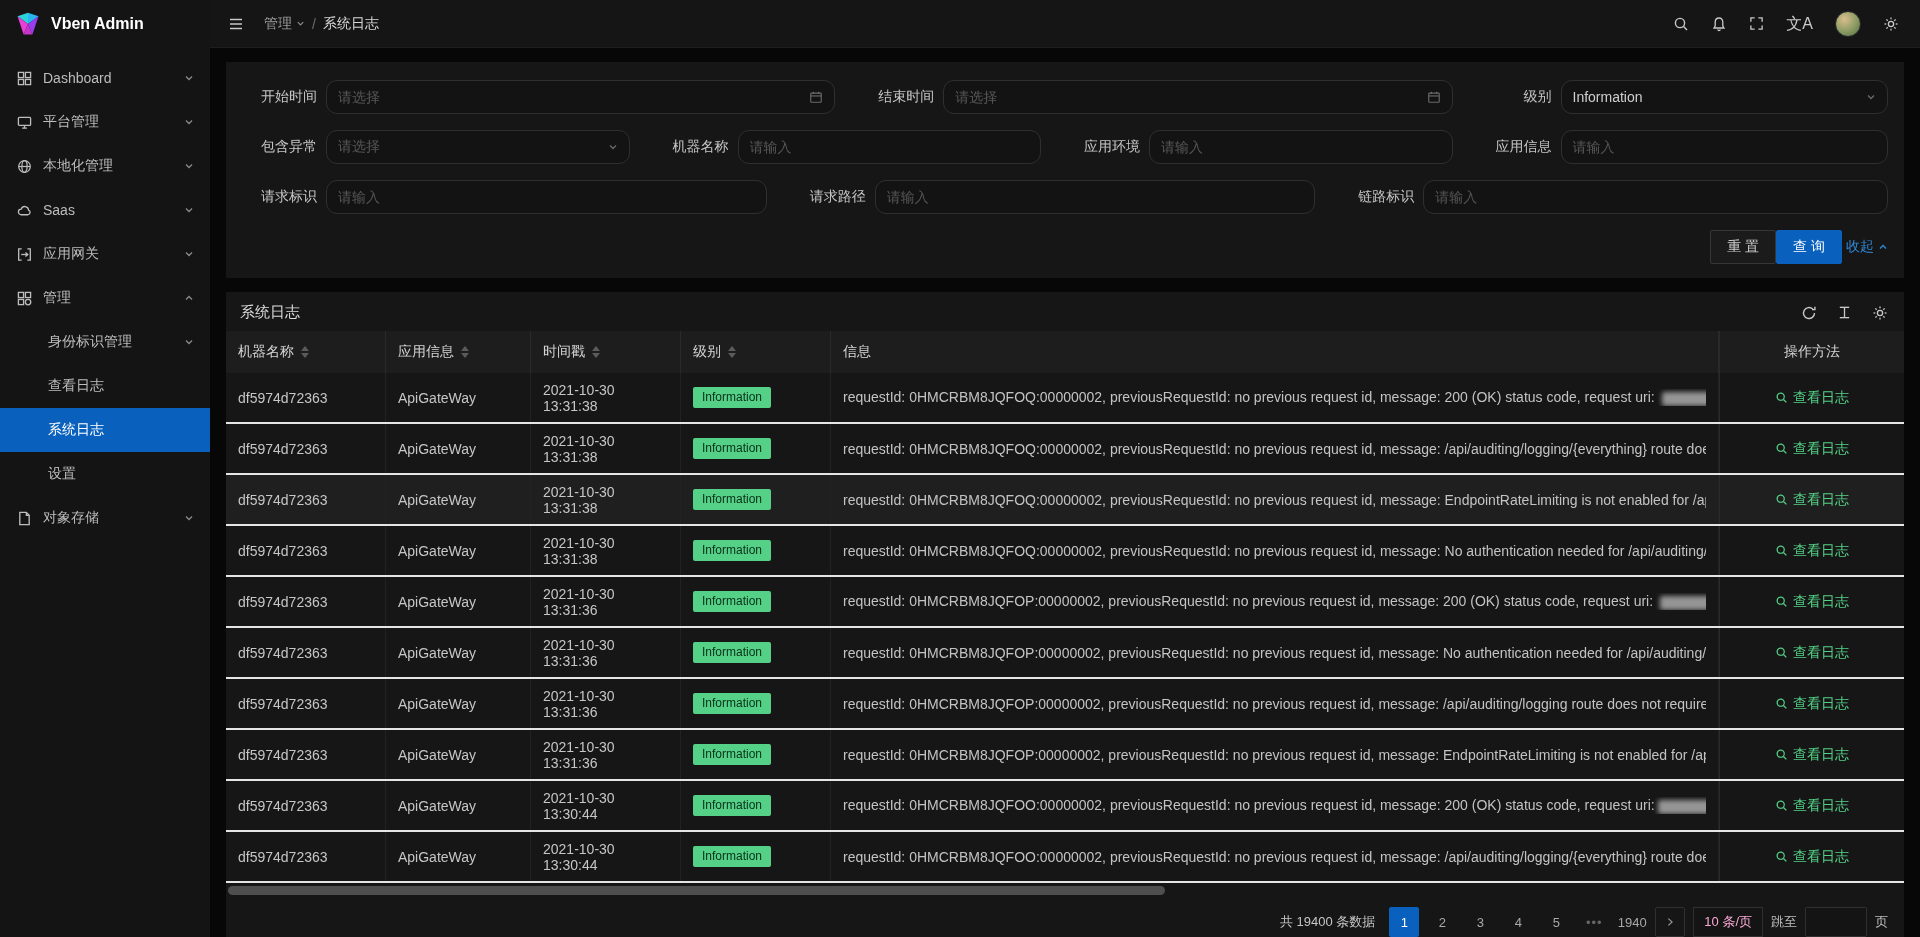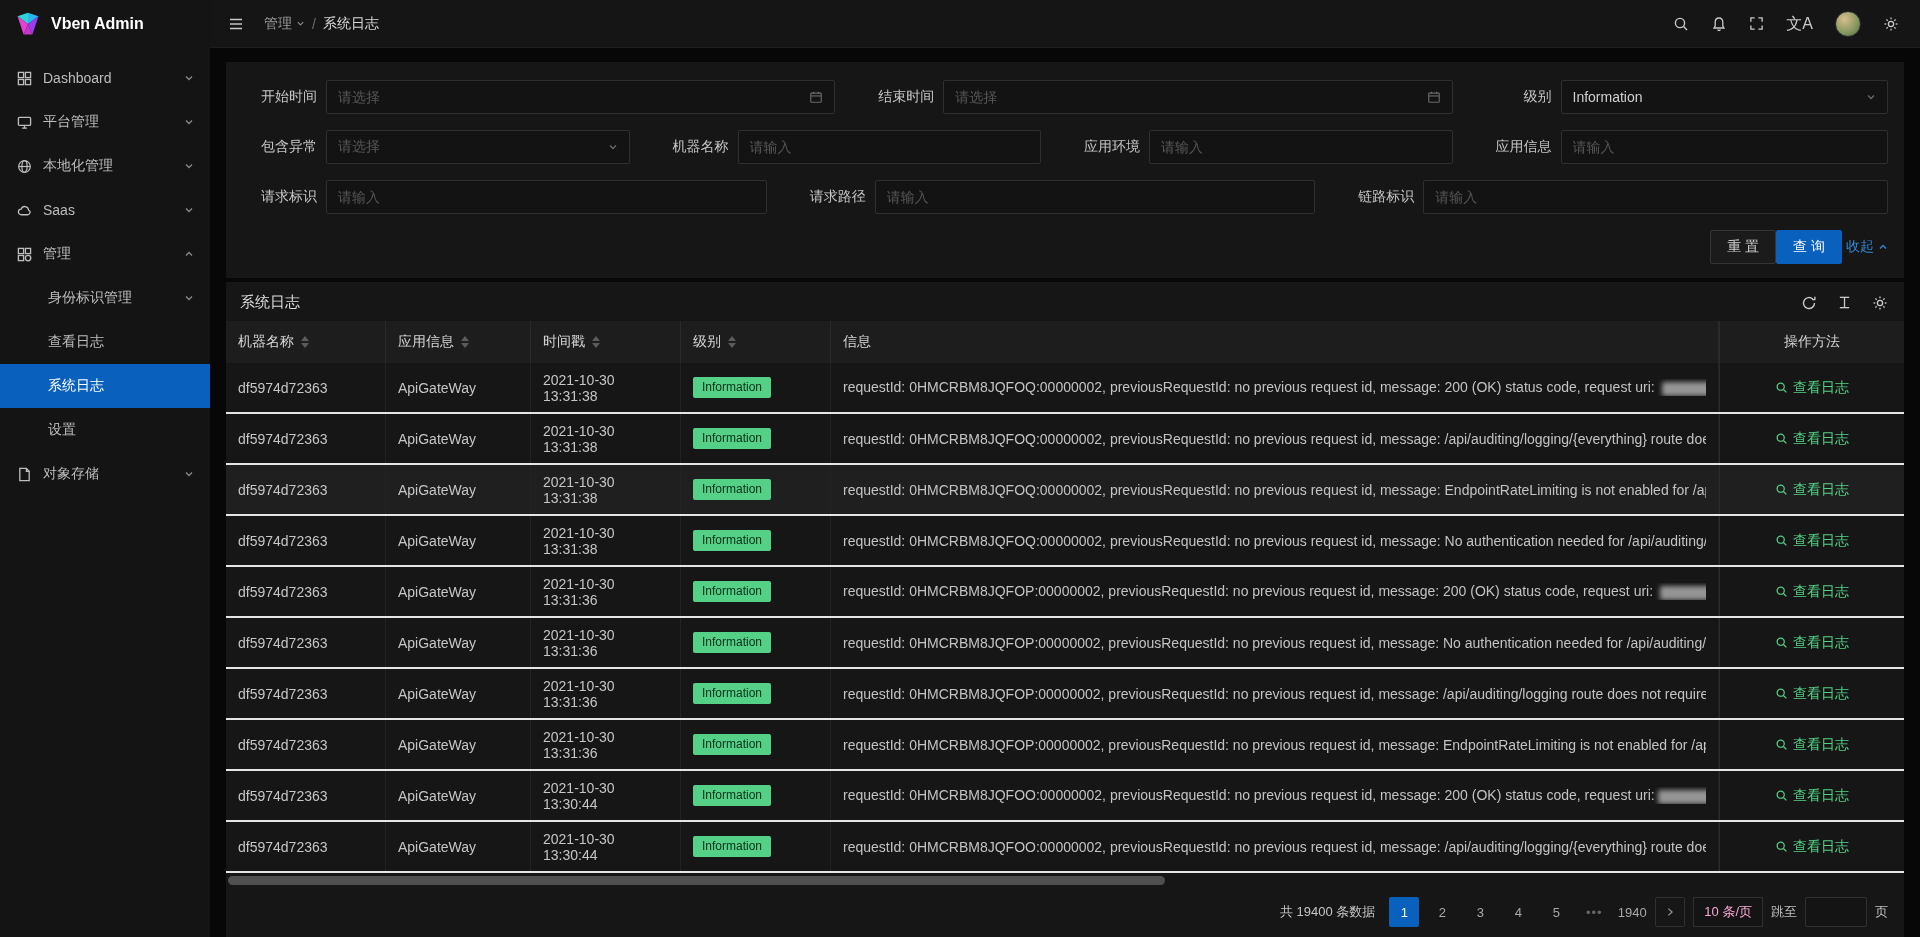--- a/index.html
+++ b/index.html
@@ -36,29 +36,29 @@
   .tb-right { display: flex; align-items: center; }
   .hicon { padding: 9px 11px; display: flex; align-items: center; color: #c9c9c9; cursor: pointer; }
   .translate-glyph { font-size: 16px; line-height: 1; text-align: right; }
   .avatar { width: 26px; height: 26px; border-radius: 50%; background: radial-gradient(circle at 35% 30%, #d8bd8e, #8a9a62 55%, #4d6b45); border: 1px solid #2c2c2c; }
 
   
   .content { flex: 1 1 auto; padding: 14px 16px 8px; overflow: hidden; background: #070707; }
   .panel { background: #161616; }
 
   
-  .filter-panel { padding: 18px 16px 14px; margin-bottom: 4px; }
+  .filter-panel { padding: 18px 16px 14px; margin-bottom: 14px; }
   .f-row { display: flex; margin-bottom: 16px; }
   .f-field { display: flex; align-items: center; padding-right: 24px; min-width: 0; }
   .f-field:last-child { padding-right: 0; }
   .w-375 { flex: 0 0 37.5%; }
   .w-25 { flex: 0 0 25%; }
   .w-33 { flex: 0 0 33.333%; }
   .f-label { flex: 0 0 75px; text-align: right; margin-right: 9px; color: #c6c6c6; white-space: nowrap; }
-  .f-control { flex: 1 1 auto; height: 34px; background: #131313; border: 1px solid #2f2f2f; border-radius: 2px; display: flex; align-items: center; padding: 0 11px; min-width: 0; }
+  .f-control { flex: 1 1 auto; height: 34px; background: #131313; border: 1px solid #2f2f2f; border-radius: 11px; display: flex; align-items: center; padding: 0 11px; min-width: 0; }
   .f-control input { flex: 1 1 auto; min-width: 0; background: transparent; border: none; outline: none; color: #c9c9c9; font-size: 14px; font-family: inherit; }
   .f-control input::placeholder { color: #565656; }
   .f-suffix { color: #6a6a6a; display: flex; margin-left: 8px; flex: 0 0 auto; }
   .select-value { flex: 1 1 auto; color: #cfcfcf; overflow: hidden; white-space: nowrap; }
   .select-placeholder { flex: 1 1 auto; color: #565656; white-space: nowrap; }
   .f-actions { display: flex; justify-content: flex-end; align-items: center; margin-top: 2px; }
   .btn { height: 34px; padding: 0 16px; border-radius: 2px; font-size: 14px; cursor: pointer; font-family: inherit; }
   .btn-default { background: #1b1b1b; border: 1px solid #363636; color: #cccccc; }
   .btn-primary { background: #0960bd; border: 1px solid #0960bd; color: #ffffff; }
   .collapse-link { display: flex; align-items: center; gap: 4px; color: #2f88d8; cursor: pointer; font-size: 14px; margin-left: 4px; }
@@ -184,20 +184,36 @@
             </svg>
         </span>
         <span class="mi-label">Saas</span>
         <span class="mi-arrow">
             <svg width="10" height="10" viewBox="0 0 10 10" fill="none" stroke="currentColor" stroke-width="1.3">
               <polyline points="2,3.5 5,6.5 8,3.5"></polyline>
             </svg>
           </span>
       </div>
 
+      <div class="menu-item">
+        <span class="mi-icon">
+          <svg width="15" height="15" viewBox="0 0 16 16" fill="none" stroke="currentColor" stroke-width="1.4">
+              <polyline points="5,2 1.8,2 1.8,14 5,14"></polyline>
+              <polyline points="11,2 14.2,2 14.2,14 11,14"></polyline>
+              <line x1="4.5" y1="8" x2="11.5" y2="8"></line>
+              <polyline points="9,5.8 11.5,8 9,10.2"></polyline>
+            </svg>
+        </span>
+        <span class="mi-label">应用网关</span>
+        <span class="mi-arrow">
+            <svg width="10" height="10" viewBox="0 0 10 10" fill="none" stroke="currentColor" stroke-width="1.3">
+              <polyline points="2,3.5 5,6.5 8,3.5"></polyline>
+            </svg>
+          </span>
+      </div>
 
       <div class="menu-item">
         <span class="mi-icon">
           <svg width="15" height="15" viewBox="0 0 16 16" fill="none" stroke="currentColor" stroke-width="1.4">
               <rect x="1.5" y="1.5" width="5.5" height="5.5"></rect>
               <rect x="9" y="1.5" width="5.5" height="5.5"></rect>
               <rect x="1.5" y="9" width="5.5" height="5.5"></rect>
               <circle cx="11.8" cy="11.8" r="2.9"></circle>
             </svg>
         </span>

